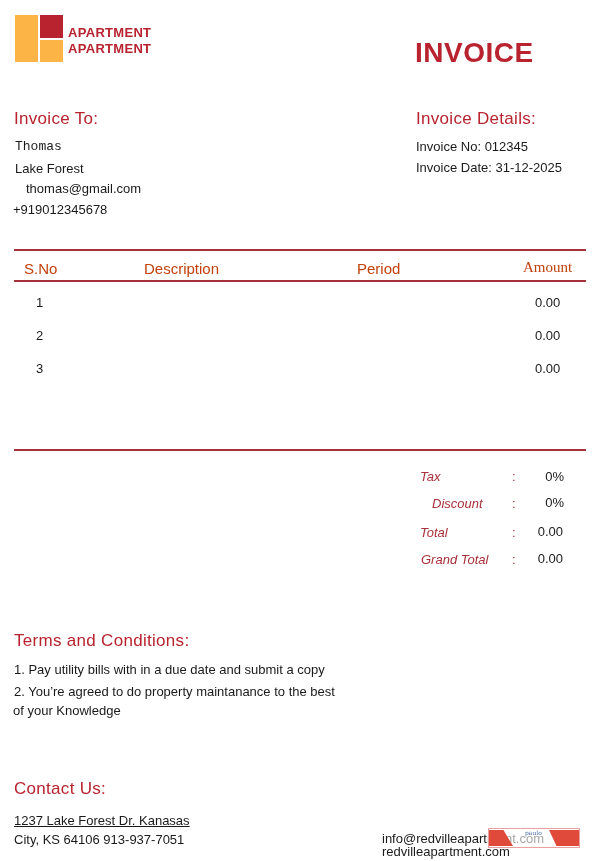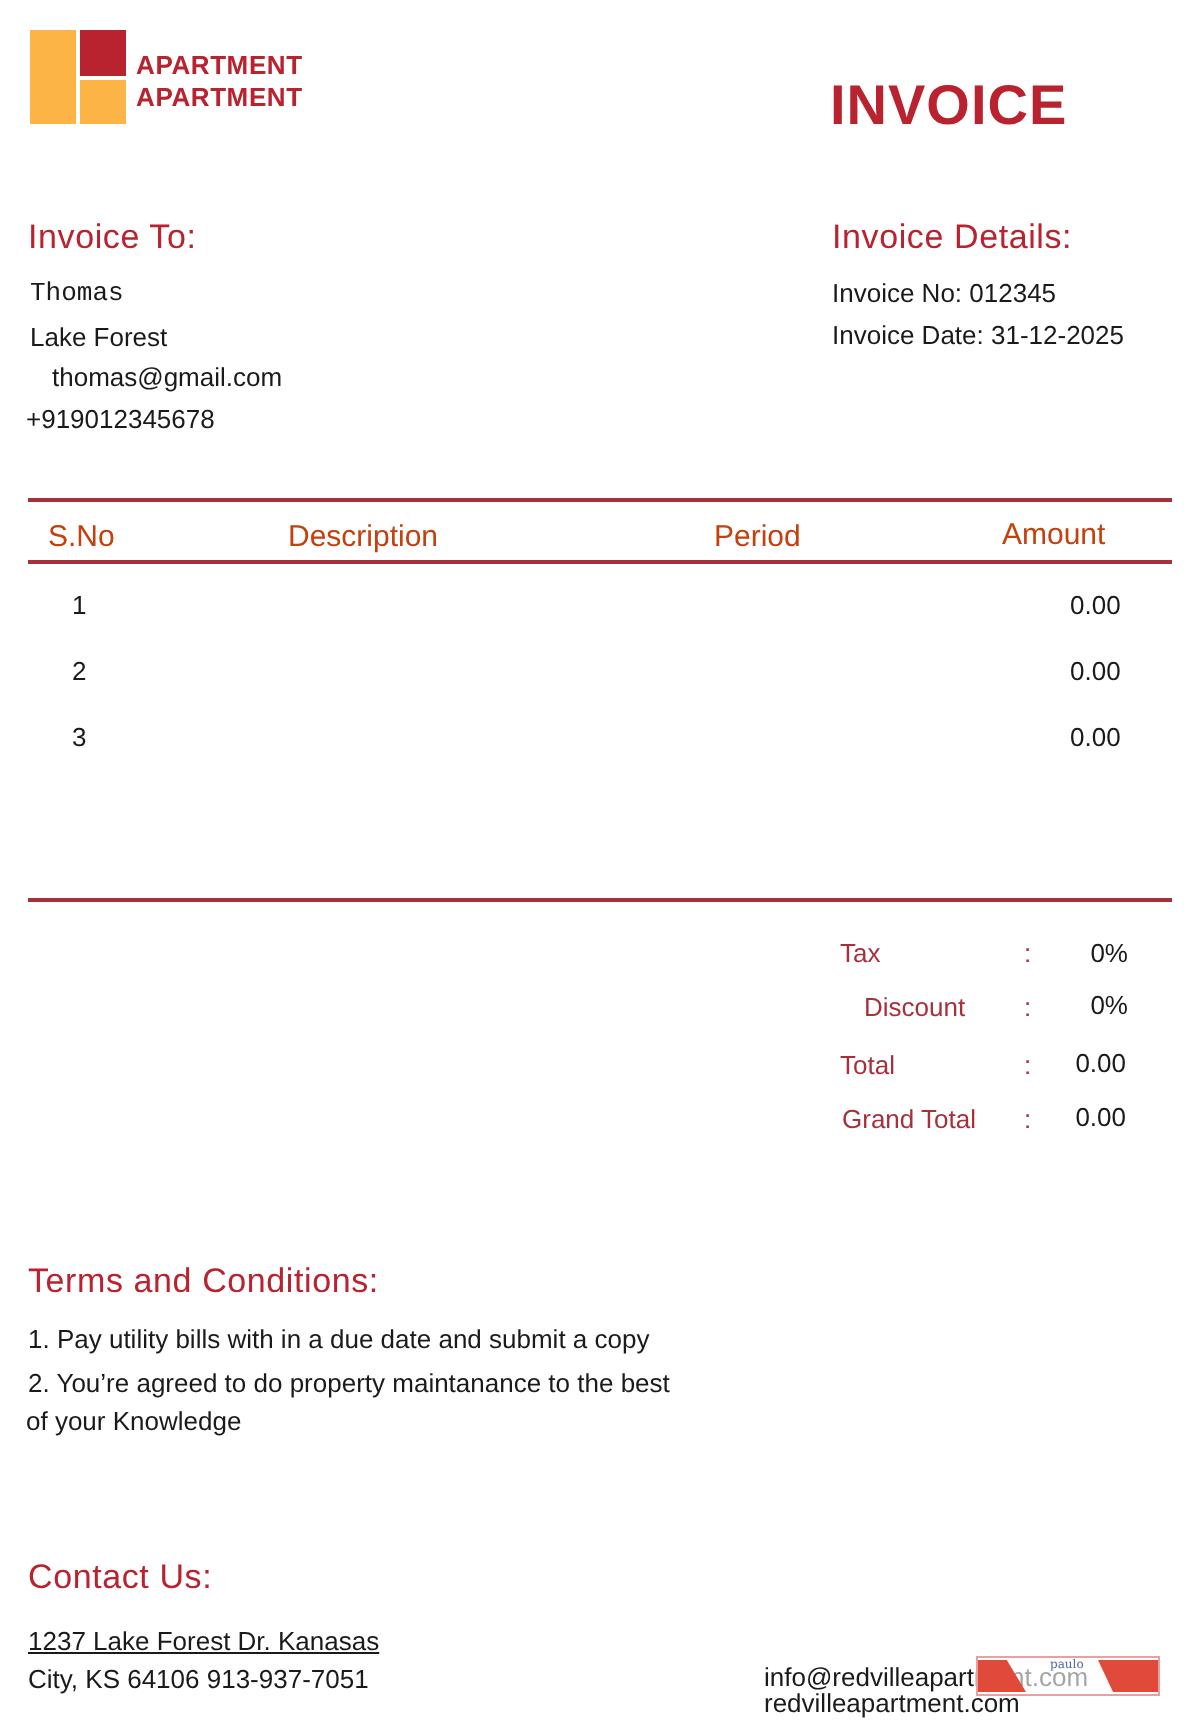--- a/index.html
+++ b/index.html
@@ -19,21 +19,21 @@
     font-size: 13px; line-height: 16px; letter-spacing: 0.3px;
   }
   .invoice-title {
     left: 415px; top: 37px; color: #b8232f; font-weight: bold;
     font-size: 28px; letter-spacing: 0.5px; text-align: center;
   }
   .section-h { color: #b8232f; font-size: 17px; letter-spacing: 0.3px; }
   .txt { font-size: 13px; color: #1a1a1a; }
   .rule { left: 14px; width: 572px; height: 2px; background: #a8303a; }
   .th { color: #c2410c; font-size: 15px; top: 260px; }
-  .sum-label { color: #a8303a; font-size: 13px; }
+  .sum-label { color: #a8303a; font-size: 13px; font-style: italic; }
   .sum-colon { color: #a8303a; font-size: 13px; }
   .sum-val { font-size: 13px; color: #1a1a1a; text-align: right; width: 40px; }
   .stamp {
     left: 488px; top: 828px; width: 90px; height: 18px;
     border: 1px solid #e9a0a0; background: rgba(255,255,255,0.6);
   }
   .stamp .l { position: absolute; left: 0; top: 1px; width: 24px; height: 16px; background: #e04a3a;
     clip-path: polygon(0 0, 60% 0, 100% 100%, 0 100%); }
   .stamp .r { position: absolute; right: 0; top: 1px; width: 30px; height: 16px; background: #e04a3a;
     clip-path: polygon(0 0, 100% 0, 100% 100%, 25% 100%); }
@@ -61,21 +61,21 @@
 <div class="abs txt" style="left:13px; top:202px;">+919012345678</div>
 
 <div class="abs section-h" style="left:416px; top:109px;">Invoice Details:</div>
 <div class="abs txt" style="left:416px; top:139px;">Invoice No: 012345</div>
 <div class="abs txt" style="left:416px; top:160px;">Invoice Date: 31-12-2025</div>
 
 <div class="abs rule" style="top:249px;"></div>
 <div class="abs th" style="left:24px;">S.No</div>
 <div class="abs th" style="left:144px;">Description</div>
 <div class="abs th" style="left:357px;">Period</div>
-<div class="abs th" style="left:501px; top:259px;">Amount</div>
+<div class="abs th" style="left:523px; top:259px;font-family:Liberation Serif, serif;">Amount</div>
 <div class="abs rule" style="top:280px;"></div>
 
 <div>
   <div class="abs txt" style="left:36px; top:295px;">1</div>
   <div class="abs txt" style="left:144px; top:295px;"></div>
   <div class="abs txt" style="left:357px; top:295px;"></div>
   <div class="abs txt" style="left:535px; top:295px;">0.00</div>
 </div>
 <div>
   <div class="abs txt" style="left:36px; top:328px;">2</div>

